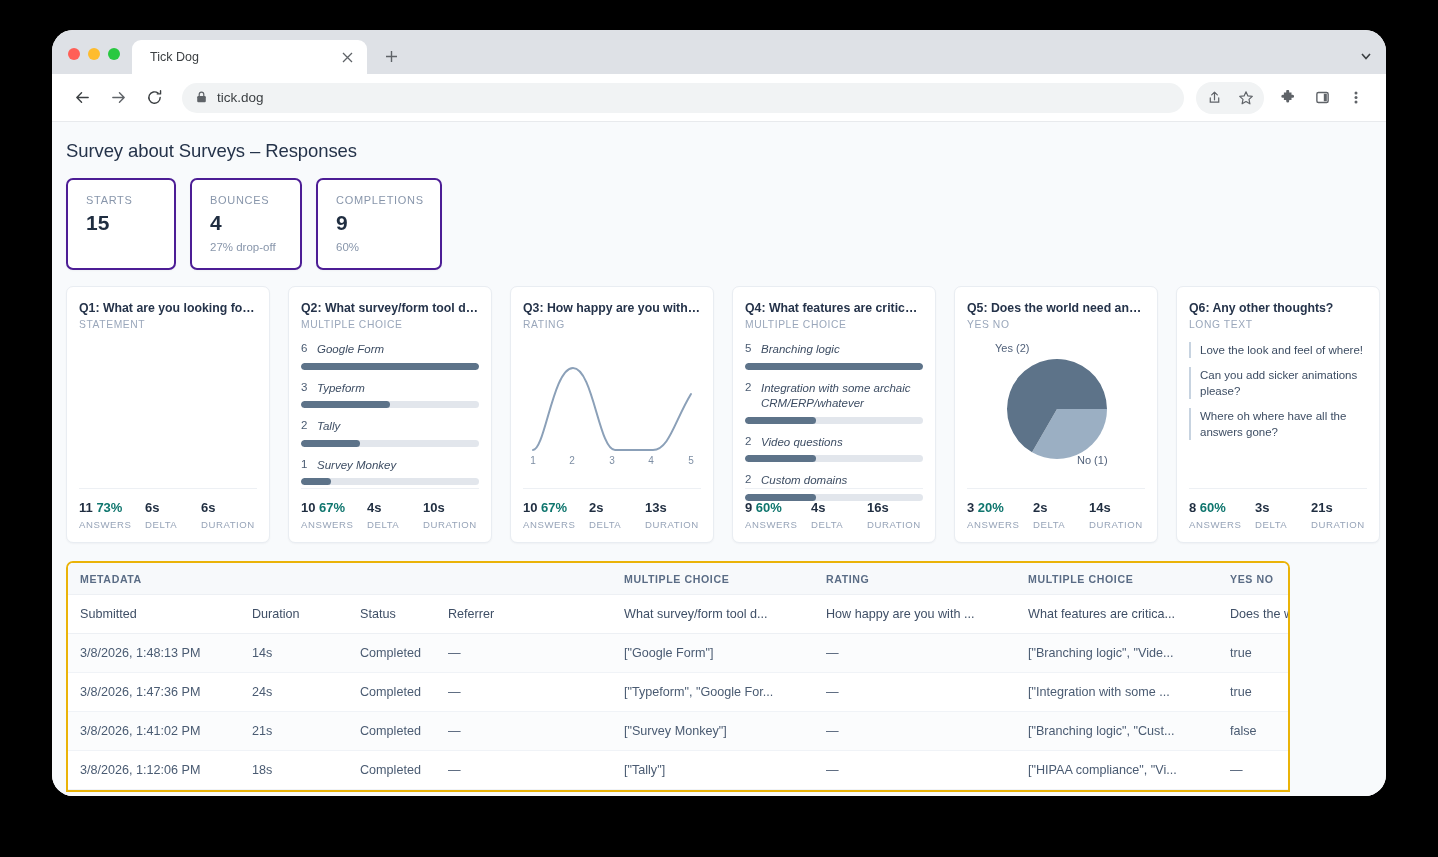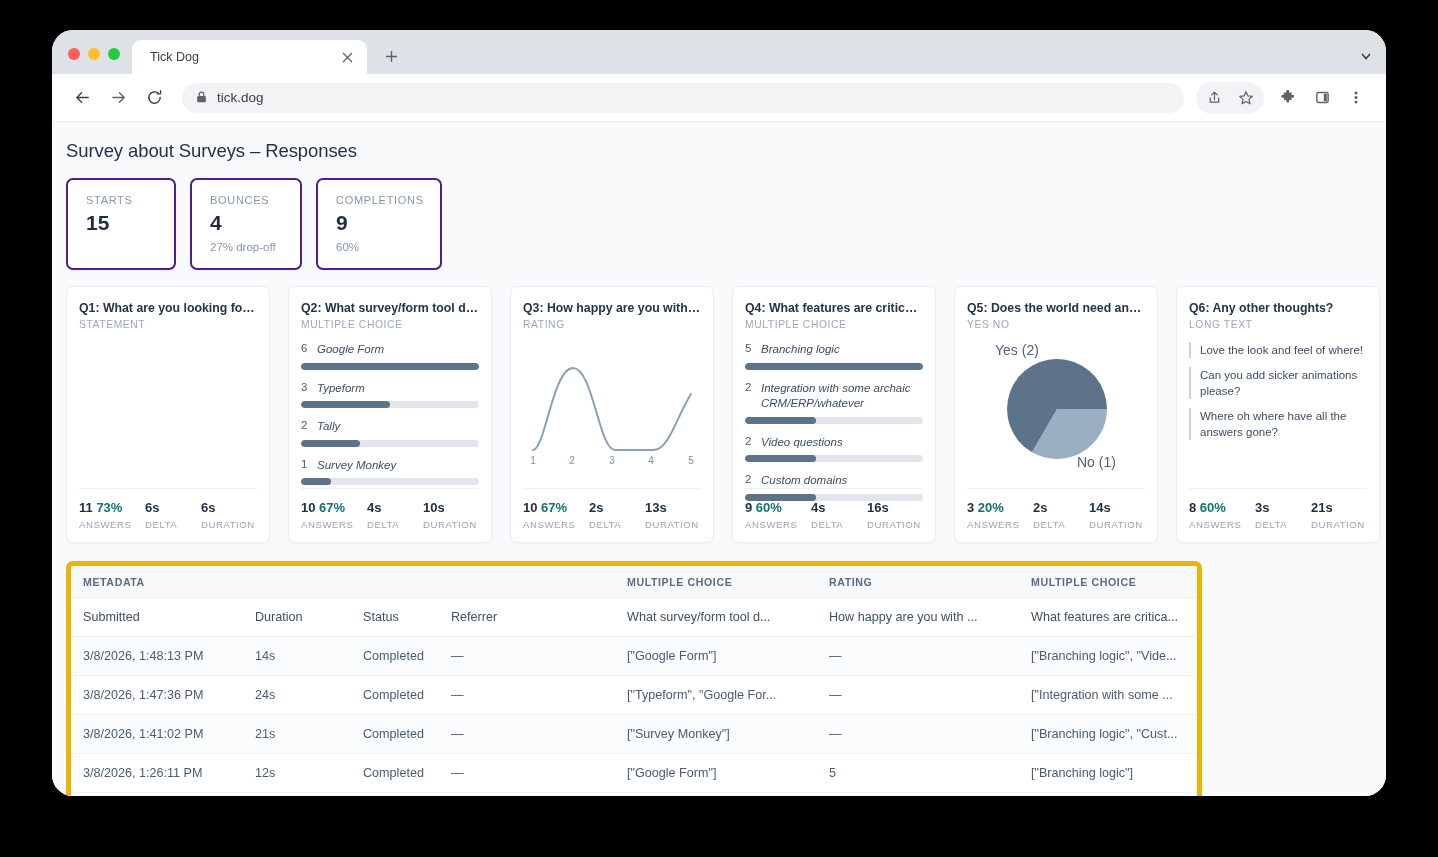--- a/index.html
+++ b/index.html
@@ -164,27 +164,27 @@
   .q-foot .mval .pct { color: #0f766e; font-weight: 700; }
   .q-foot .mlbl { font-size: 9.6px; letter-spacing: 0.55px; color: #97a4b8; text-transform: uppercase; margin-top: 3px; }
   
   .quote {
     border-left: 2px solid #c7d3e0;
     padding-left: 9px; margin-bottom: 9px;
     font-size: 11.5px; color: #3d4d63; line-height: 1.4;
   }
   
   .pie-wrap { position: relative; height: 148px; }
-  .pie-label { position: absolute; font-size: 14px; color: #51617a; }
+  .pie-label { position: absolute; font-size: 11px; color: #51617a; }
   
   .table-card {
     margin: 18px 0 0 14px;
-    width: 1136px;
+    width: 1224px;
     background: #fff;
-    border: 5px solid #eab308;
+    border: 2px solid #eab308;
     border-top-left-radius: 7px; border-top-right-radius: 7px;
     overflow: hidden;
   }
   table { border-collapse: collapse; width: 100%; table-layout: fixed; }
   thead.group th {
     background: #f7f9fb;
     font-size: 10.6px; letter-spacing: 0.6px; text-transform: uppercase;
     color: #5a6c85; font-weight: 700;
     text-align: left; padding: 10px 8px 9px 12px;
     border-bottom: 1px solid #edf0f4;
@@ -603,30 +603,20 @@
               <td>3/8/2026, 1:41:02 PM</td>
               <td>21s</td>
               <td>Completed</td>
               <td>—</td>
               <td>["Survey Monkey"]</td>
               <td>—</td>
               <td>["Branching logic", "Cust...</td>
               <td>false</td>
             </tr>
             <tr>
-              <td>3/8/2026, 1:26:11 PM</td>
-              <td>12s</td>
-              <td>Completed</td>
-              <td>—</td>
-              <td>["Google Form"]</td>
-              <td>5</td>
-              <td>["Branching logic"]</td>
-              <td>—</td>
-            </tr>
-            <tr>
               <td>3/8/2026, 1:12:06 PM</td>
               <td>18s</td>
               <td>Completed</td>
               <td>—</td>
               <td>["Tally"]</td>
               <td>—</td>
               <td>["HIPAA compliance", "Vi...</td>
               <td>—</td>
             </tr>
           </tbody>

